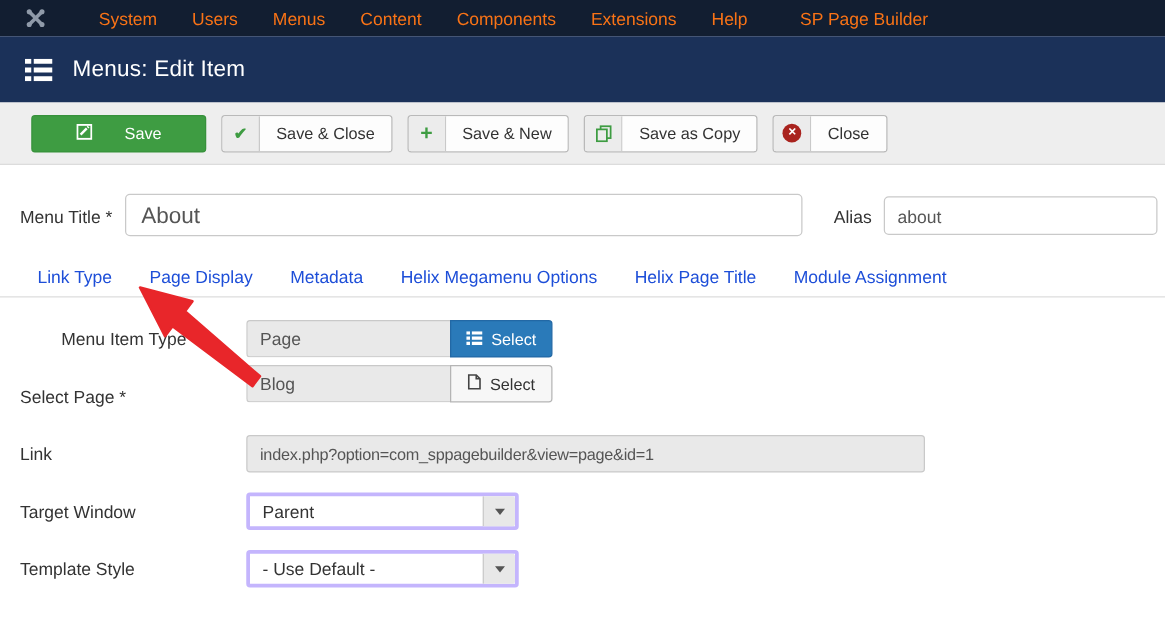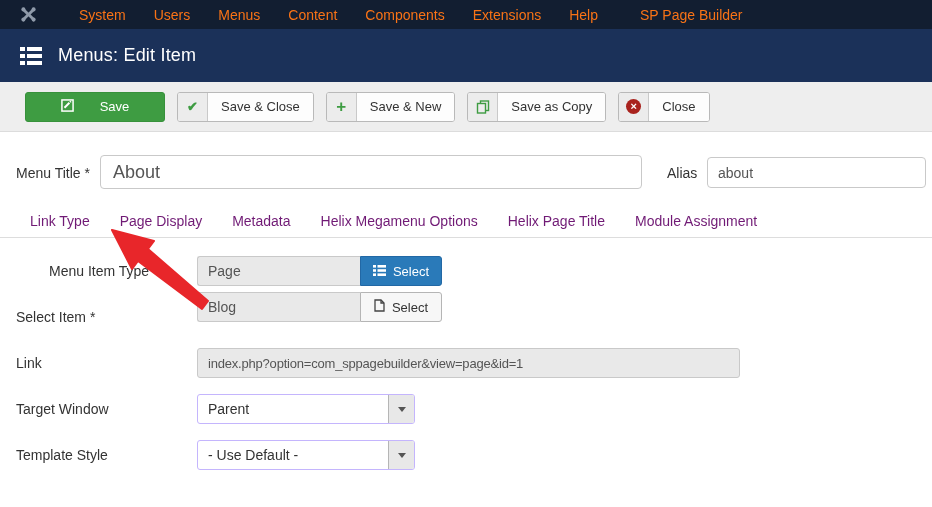--- a/index.html
+++ b/index.html
@@ -85,21 +85,21 @@
   }
 
   
   .tabs {
     position: absolute; left: 0; top: 205px; width: 932px; height: 33px;
     border-bottom: 1px solid #ddd;
     display: flex; align-items: flex-end; padding-left: 16px;
   }
   .tab {
     font-size: 14px; padding: 8px 14px; cursor: pointer; white-space: nowrap;
-    color: #701a75; margin-right: 2px;
+    color: #1d4ed8; margin-right: 2px;
   }
   .tab.active {
     color: #444; background: #fff;
     border: 1px solid #ddd; border-bottom: 1px solid #fff;
     border-radius: 4px 4px 0 0; margin-bottom: -1px;
   }
 
   
   .ctl { position: absolute; left: 197px; height: 30px; }
   .input-group { display: flex; height: 30px; }
@@ -119,21 +119,21 @@
     display: flex; align-items: center; justify-content: center; gap: 7px; cursor: pointer;
   }
   .link-input {
     width: 543px; height: 30px; background: #e9e9e9;
     border: 1px solid #c9c9c9; border-radius: 3px;
     font-size: 13px; letter-spacing: -0.2px; color: #555;
     display: flex; align-items: center; padding: 0 10px; white-space: nowrap; overflow: hidden;
   }
   .select-box {
     width: 218px; height: 30px; background: #fff;
-    border: 1px solid #c4b5fd; border-radius: 3px;
+    border: 3px solid #c4b5fd; border-radius: 3px;
     display: flex; align-items: center; cursor: pointer;
   }
   .select-box .sel-val { flex: 1; font-size: 14px; color: #333; padding: 0 10px; white-space: nowrap; }
   .select-box .sel-caret {
     width: 26px; align-self: stretch; background: #e8e8e8;
     border-left: 1px solid #b5b5b5; border-radius: 0 2px 2px 0;
     display: flex; align-items: center; justify-content: center;
   }
   .caret-down {
     width: 0; height: 0; border-left: 4px solid transparent;
@@ -254,21 +254,21 @@
             <rect x="4.5" y="4.2" width="8.5" height="2.6"></rect>
           <rect x="0" y="8.4" width="3" height="2.6"></rect>
             <rect x="4.5" y="8.4" width="8.5" height="2.6"></rect>
         </svg>
       </span>
       <span>Select</span>
     </button>
   </div>
 </div>
 
-<span class="label" style="top:309px;">Select Item *</span>
+<span class="label" style="top:309px;">Select Page *</span>
 <div class="ctl" style="top:292px;">
   <div class="input-group">
     <div class="gray-input">Blog</div>
     <button class="btn-select-white">
       <span>
         <svg width="11" height="13" viewBox="0 0 11 13">
           <path d="M1 1 L7 1 L10 4 L10 12 L1 12 Z" fill="none" stroke="#444" stroke-width="1.3"></path>
           <path d="M7 1 L7 4 L10 4" fill="none" stroke="#444" stroke-width="1.3"></path>
         </svg>
       </span>

